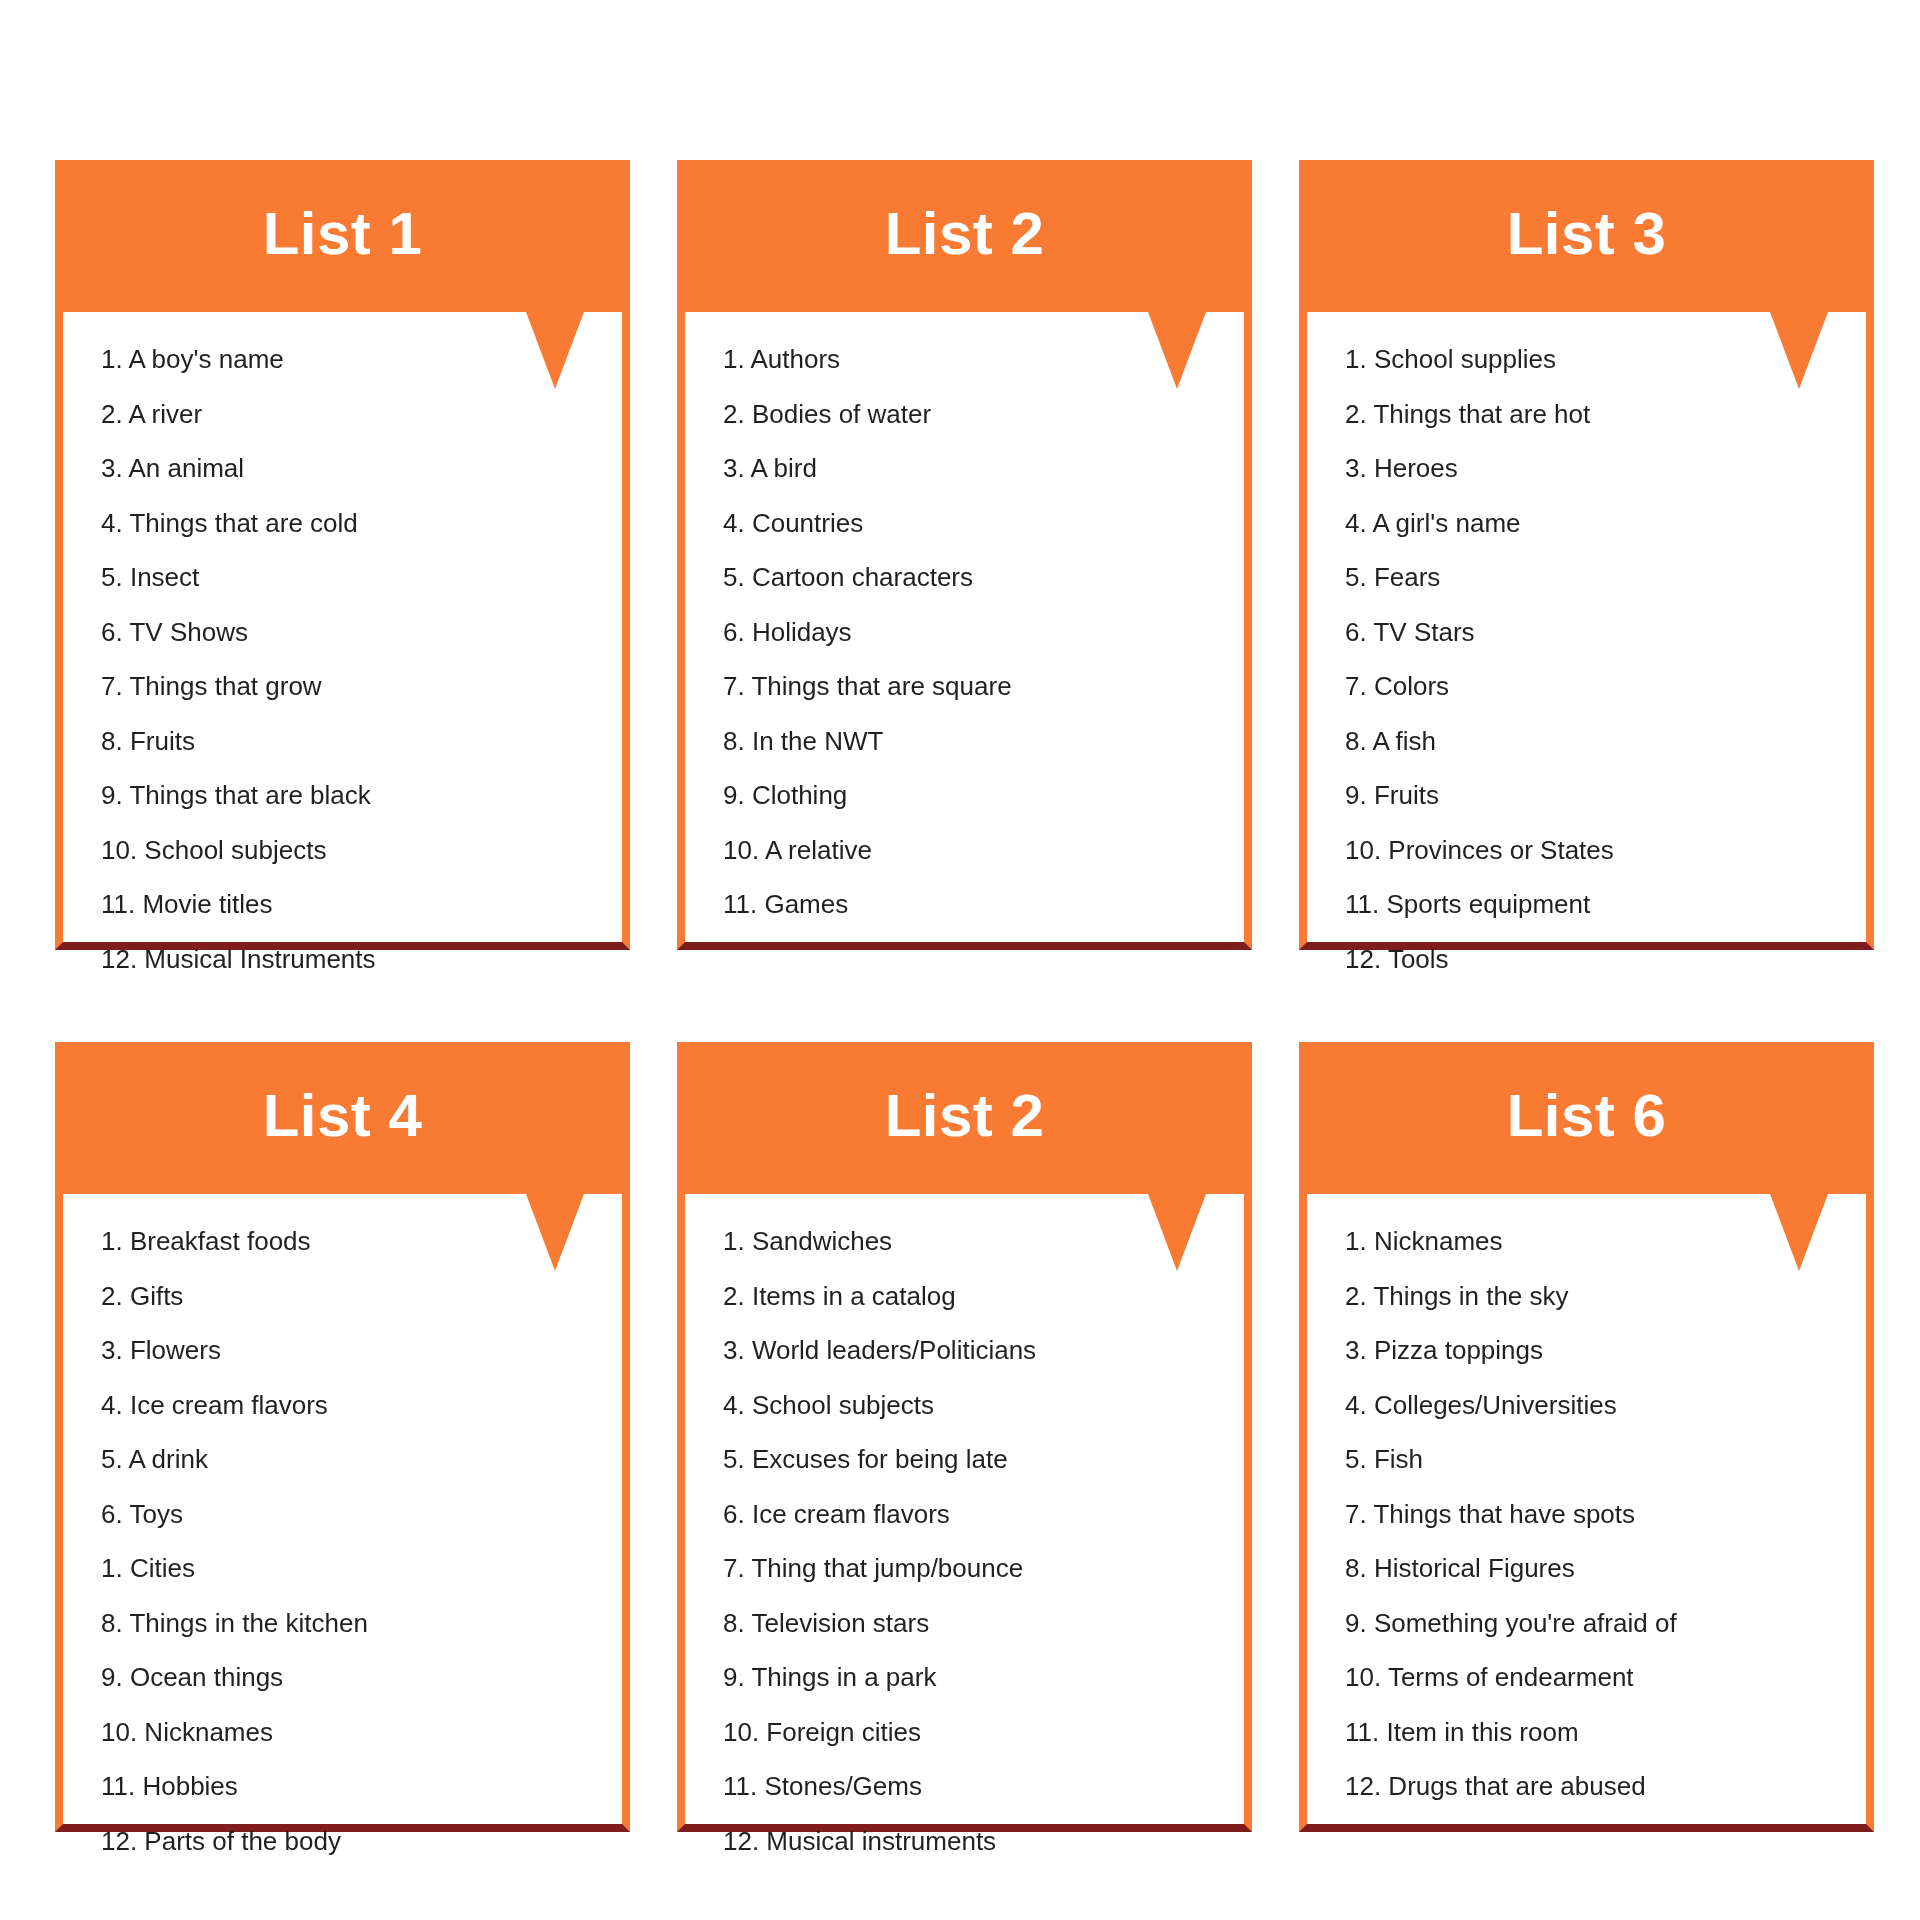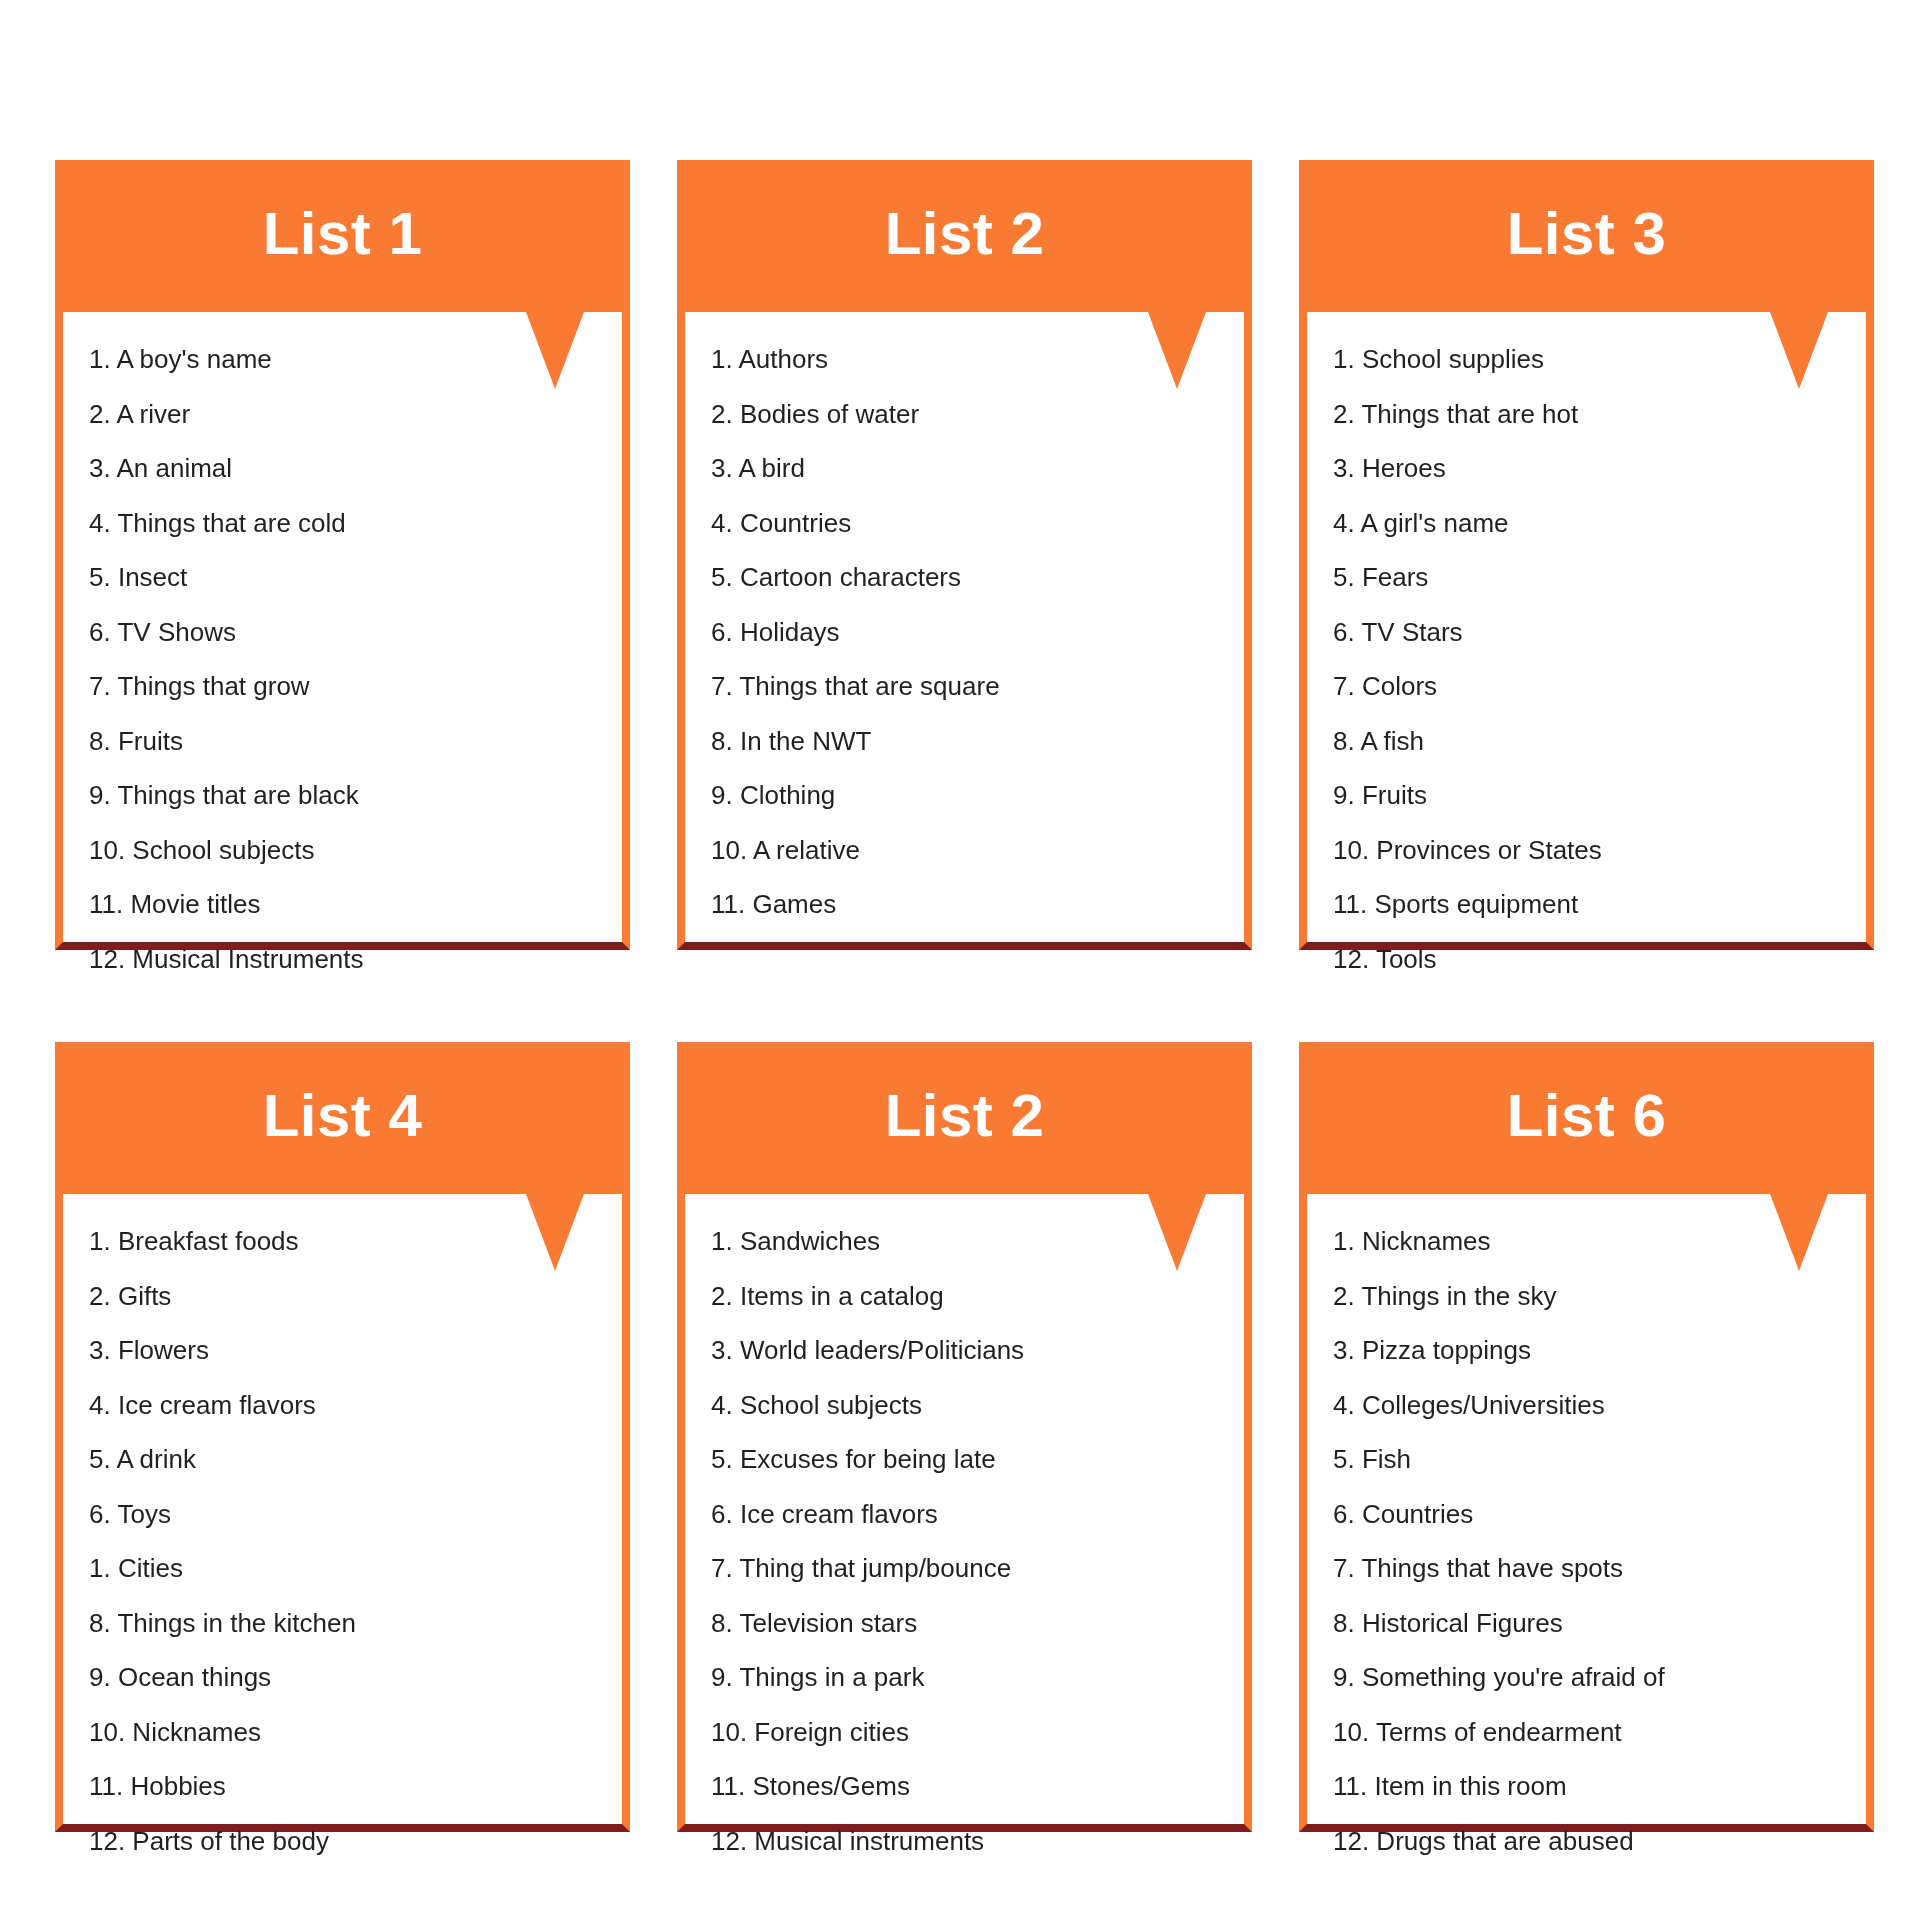--- a/index.html
+++ b/index.html
@@ -76,20 +76,21 @@
     border-top: 77px solid #F97B33;
   }
 
   
   .card-body {
     padding: 34px 26px 0 26px;
   }
 
   .item-list {
     list-style: none;
+    margin-left: 12px;
   }
 
   .item {
     font-size: 26px;
     line-height: 1.0;
     color: #211F1F;
     padding: 0 0 28.5px 0;
     white-space: nowrap;
   }
 </style>
@@ -218,21 +219,20 @@
         <span class="card-title">List 6</span>
         <span class="header-tail"></span>
       </div>
       <div class="card-body">
         <ul class="item-list">
           <li class="item">1. Nicknames</li>
           <li class="item">2. Things in the sky</li>
           <li class="item">3. Pizza toppings</li>
           <li class="item">4. Colleges/Universities</li>
           <li class="item">5. Fish</li>
-          <li class="item">6. Countries</li>
           <li class="item">7. Things that have spots</li>
           <li class="item">8. Historical Figures</li>
           <li class="item">9. Something you're afraid of</li>
           <li class="item">10. Terms of endearment</li>
           <li class="item">11. Item in this room</li>
           <li class="item">12. Drugs that are abused</li>
         </ul>
       </div>
     </div>
 

